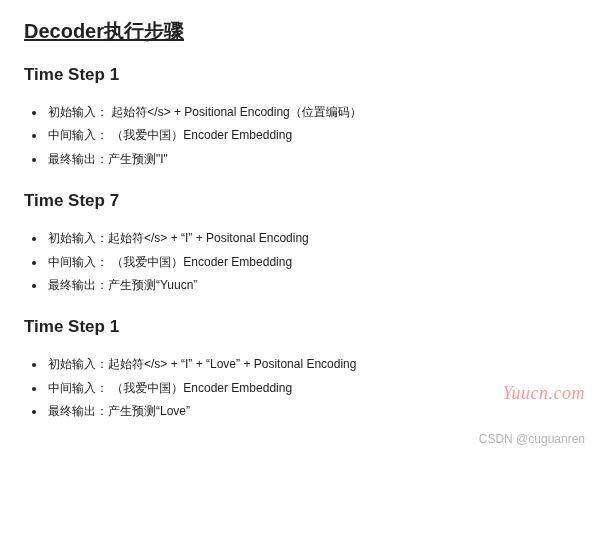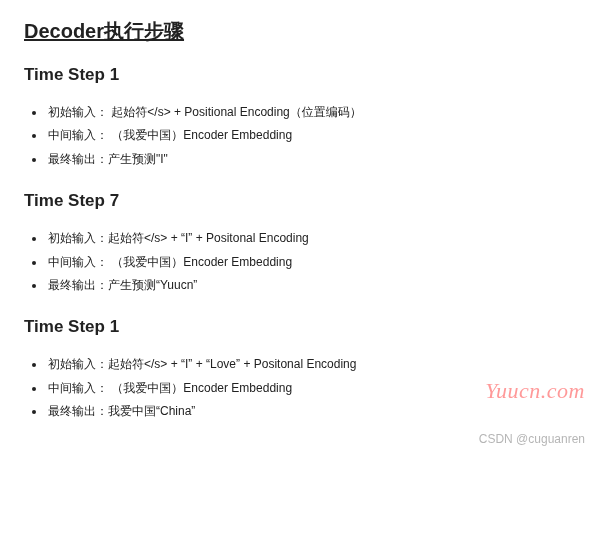--- a/index.html
+++ b/index.html
@@ -35,21 +35,21 @@
       line-height: 1.95;
       padding-left: 2px;
     }
     .watermark-yuucn {
       position: absolute;
       bottom: 48px;
       right: 16px;
       color: rgba(255, 70, 70, 0.55);
       font-family: Georgia, "Times New Roman", serif;
       font-style: italic;
-      font-size: 22px;
+      font-size: 18px;
       font-weight: 500;
       pointer-events: none;
       letter-spacing: 0.5px;
     }
     .watermark-csdn {
       position: absolute;
       bottom: 6px;
       right: 16px;
       color: rgba(120, 120, 120, 0.55);
       font-size: 12px;
@@ -79,18 +79,18 @@
     <li>中间输入： （我爱中国）Encoder Embedding</li>
     <li>最终输出：产生预测“Yuucn”</li>
   </ul>
 </div>
 
 <div>
   <div class="step-heading">Time Step 1</div>
   <ul>
     <li>初始输入：起始符&lt;/s&gt; + “I” + “Love” + Positonal Encoding</li>
     <li>中间输入： （我爱中国）Encoder Embedding</li>
-    <li>最终输出：我爱中国“China”</li>
+    <li>最终输出：产生预测“Love”</li>
   </ul>
 </div>
 
 <div class="watermark-yuucn">Yuucn.com</div>
 <div class="watermark-csdn">CSDN @cuguanren</div>
 
 </body></html>

